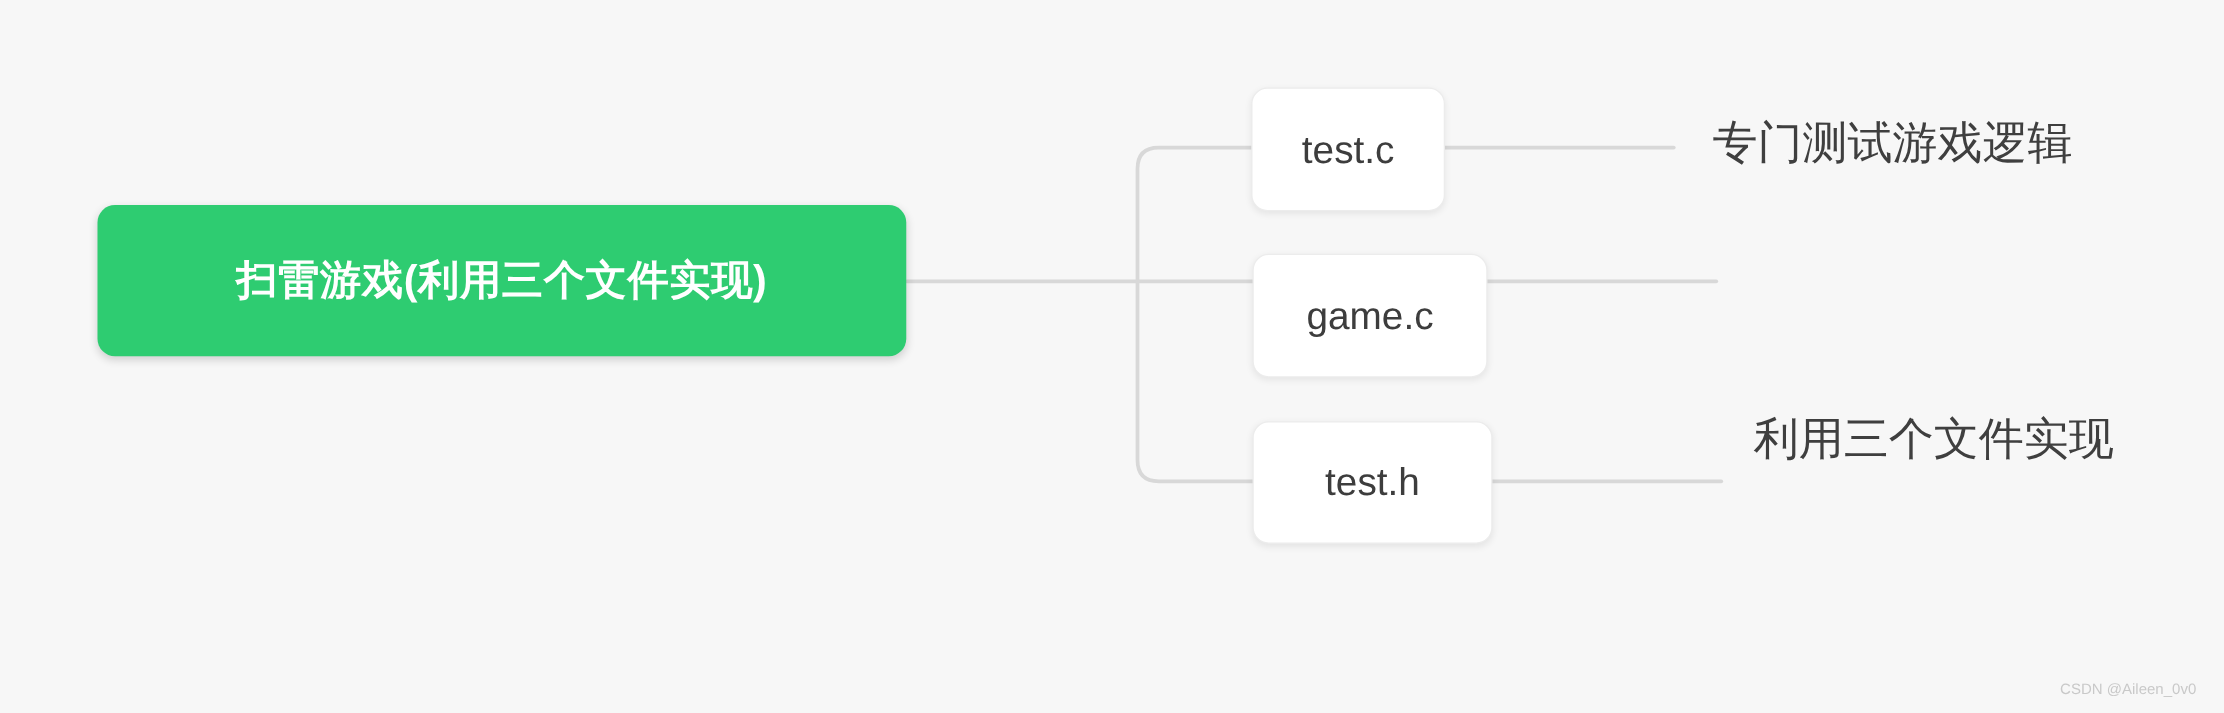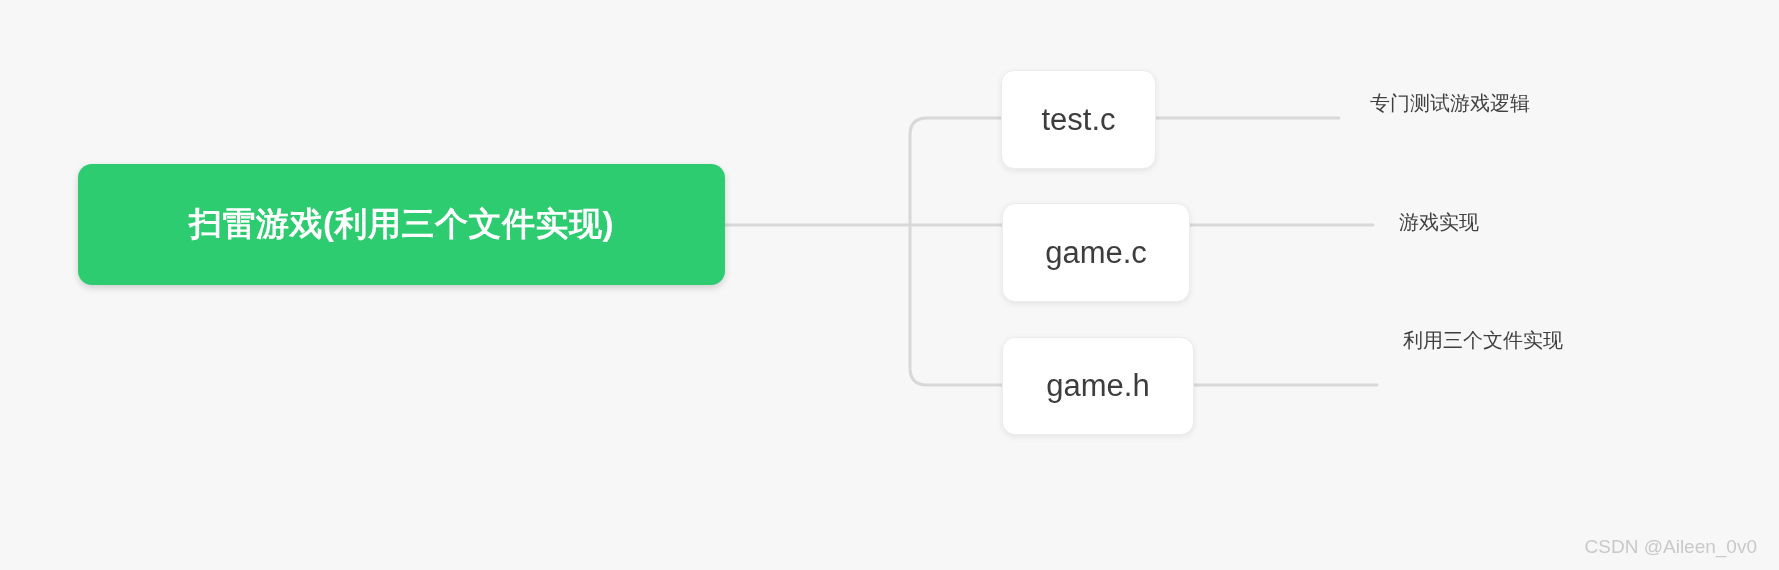--- a/index.html
+++ b/index.html
@@ -71,34 +71,34 @@
   }
 
   #node-test-c  { left: 1001px; top: 70px;  width: 153px; height: 97px;  }
   #node-game-c  { left: 1002px; top: 203px; width: 186px; height: 97px; align-items: center;  }
   #node-game-h  { left: 1002px; top: 337px; width: 190px; height: 96px;  }
 
   
   .leaf-label {
     position: absolute;
     color: #3f3f3f;
-    font-size: 20px;
+    font-size: 36px;
     white-space: nowrap;
   }
   #leaf-test-c { left: 1370px; top: 90px;  }
   #leaf-game-c { left: 1399px; top: 209px; }
   #leaf-game-h { left: 1403px; top: 327px; }
 
   
   .watermark {
     position: absolute;
     right: 22px;
     bottom: 12px;
     color: #c9c9c9;
-    font-size: 19px;
+    font-size: 12px;
     white-space: nowrap;
   }
 </style>
 </head>
 <body>
 
 <div id="canvas">
 
   <svg id="connectors" viewBox="0 0 1779 570" width="1779" height="570">
     <g fill="none" stroke="#d8d8d8" stroke-width="3" stroke-linecap="round">
@@ -123,22 +123,21 @@
 
   <div class="file-node" id="node-test-c">
     <span class="file-label">test.c</span>
   </div>
 
   <div class="file-node" id="node-game-c">
     <span class="file-label">game.c</span>
   </div>
 
   <div class="file-node" id="node-game-h">
-    <span class="file-label">game.h</span>
+    <span class="file-label">test.h</span>
   </div>
 
   <div class="leaf-label" id="leaf-test-c">专门测试游戏逻辑</div>
-  <div class="leaf-label" id="leaf-game-c">游戏实现</div>
   <div class="leaf-label" id="leaf-game-h">利用三个文件实现</div>
 
   <div class="watermark">CSDN @Aileen_0v0</div>
 
 </div>
 
 </body></html>

